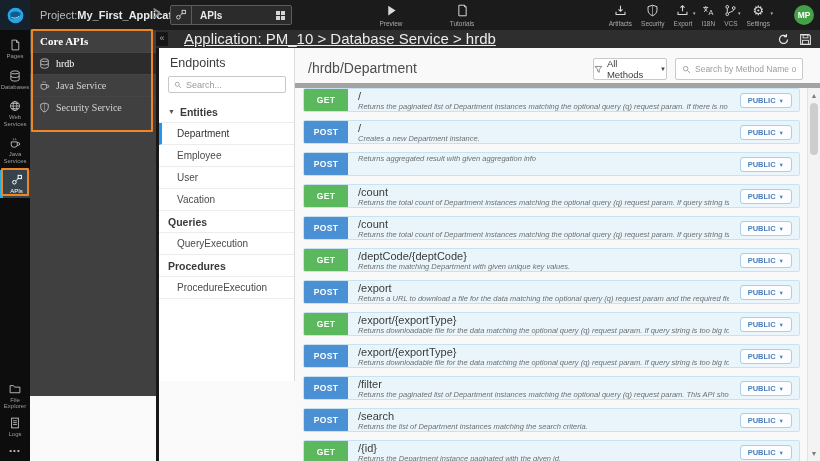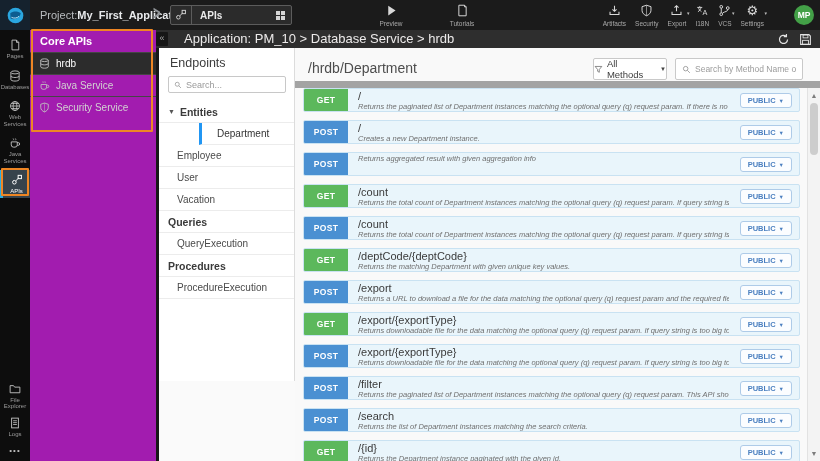--- a/index.html
+++ b/index.html
@@ -20,66 +20,66 @@
   .sel-lbl { flex:1; padding-left:8px; font-size:10px; font-weight:bold; color:#e9e9e9; }
   .grid-ic { display:grid; grid-template-columns:4px 4px; grid-template-rows:4px 4px; gap:1px; margin-right:6px; }
   .grid-ic i { background:#d6d6d6; }
   .tb-item { display:flex; flex-direction:column; align-items:center; justify-content:center; color:#b3b3b3; cursor:pointer; position:relative; }
   .tb-item .tb-ic { height:14px; color:#d9d9d9; display:flex; align-items:center; justify-content:center; }
   .tb-item .tb-ic svg { width:13px; height:13px; }
   .tb-item .tb-lbl { font-size:6.5px; color:#a9a9a9; margin-top:2px; white-space:nowrap; }
   .tb-abs { position:absolute; top:3px; height:24px; }
   .tb-caret { position:absolute; right:-3px; top:6px; font-size:5px; color:#bdbdbd; }
   .tb-right { position:absolute; right:6px; top:0; height:30px; display:flex; align-items:center; gap:9px; }
-  .avatar { width:20px; height:20px; border-radius:50%; display:flex; align-items:center; justify-content:center; font-size:8.5px; font-weight:bold; color:#fff; margin-left:21px; cursor:pointer; }
+  .avatar { width:20px; height:20px; border-radius:50%; display:flex; align-items:center; justify-content:center; font-size:8.5px; font-weight:bold; color:#fff; margin-left:15px; cursor:pointer; }
 
   
   .sidebar { position:absolute; left:0; top:30px; width:30px; height:431px; background:#0d0d0d; display:flex; flex-direction:column; z-index:30; }
   .sb-item { width:30px; display:flex; flex-direction:column; align-items:center; padding:4px 0 3px; cursor:pointer; position:relative; }
   .sb-item .sb-ic { color:#c4c4c4; height:12px; display:flex; align-items:center; justify-content:center; }
   .sb-item .sb-ic svg { width:12px; height:12px; }
   .sb-item .sb-lbl { font-size:6px; line-height:6.5px; color:#9c9c9c; text-align:center; margin-top:2px; }
   .sb-item.active { background:#37434c; border-left:3px solid #2bacdf; padding-left:0; }
   .sb-item.active .sb-lbl, .sb-item.active .sb-ic { color:#fff; }
   .sb-spacer { margin-top:auto; }
   .sb-more { color:#bdbdbd; font-size:8px; letter-spacing:1px; text-align:center; padding:6px 0 6px; cursor:pointer; }
   .sb-top { padding-top:5px; display:flex; flex-direction:column; gap:3px; }
 
   
-  .core-panel { position:absolute; left:30px; top:30px; width:126px; height:431px; background:#a21caf; z-index:20; }
+  .core-panel { position:absolute; left:30px; top:30px; width:126px; height:366px; background:#404040; z-index:20;font-family:Liberation Serif, serif; }
   .core-title { height:22px; line-height:22px; padding-left:10px; font-size:11px; font-weight:bold; color:#fff; }
   .core-item { height:22px; display:flex; align-items:center; padding-left:9px; font-size:10px; color:#d2d2d2; border-top:1px solid #454545; cursor:pointer; }
   .core-item .ci-ic { width:11px; height:11px; margin-right:6px; color:#c0c0c0; display:flex; }
   .core-item .ci-ic svg { width:11px; height:11px; }
   .core-item.selected { background:#2c2c2c; color:#fff; }
 
   
   .crumbbar { position:absolute; left:156px; top:30px; width:664px; height:18px; background:#2e2e2e; z-index:25; }
   .collapse-btn { position:absolute; left:0; top:2px; width:12px; height:14px; background:#161616; color:#a8a8a8; font-size:9px; line-height:13px; text-align:center; border-radius:1px; cursor:pointer; }
-  .crumb-text { position:absolute; left:28px; top:0; height:18px; line-height:18px; font-size:13px; color:#eceaea; white-space:nowrap; }
+  .crumb-text { position:absolute; left:28px; top:0; height:18px; line-height:18px; font-size:15px; color:#eceaea; white-space:nowrap;text-decoration:underline; }
   .crumb-actions { position:absolute; right:8px; top:2px; display:flex; gap:9px; color:#e2e2e2; }
   .crumb-actions .ca { width:13px; height:13px; cursor:pointer; }
   .crumb-actions svg { width:13px; height:13px; }
 
   
   .splitter { position:absolute; left:156px; top:48px; width:3px; height:413px; background:#171717; z-index:22; }
   .endpoints { position:absolute; left:159px; top:48px; width:136px; height:333px; background:#fff; border-right:1px solid #dcdcdc; z-index:21; }
   .ep-title { padding:8px 0 6px 11px; font-size:12.5px; color:#3c3c3c; }
   .ep-search { margin:0 8px 8px 9px; height:17px; border:1px solid #c8c8c8; border-radius:2px; background:#fff; display:flex; align-items:center; padding:0 5px; }
   .ep-search svg { width:8px; height:8px; color:#8d8d8d; flex:none; }
   .ep-search input { border:0; outline:0; width:100%; font-size:9px; color:#555; padding-left:4px; font-family:"Liberation Sans",sans-serif; background:transparent; }
   .ep-search input::placeholder { color:#9a9a9a; }
   .ep-group-h { height:22px; display:flex; align-items:center; padding-left:9px; font-size:10.5px; font-weight:bold; color:#3a3a3a; border-bottom:1px solid #ececec; cursor:pointer; }
   .ep-group-h .gcaret { font-size:7px; color:#555; margin-right:5px; }
   .ep-item { height:22px; display:flex; align-items:center; padding-left:18px; font-size:10px; color:#4a4a4a; border-bottom:1px solid #ececec; cursor:pointer; }
-  .ep-item.selected { border-left:3px solid #2196f3; padding-left:15px; color:#333;margin-left:40px; }
+  .ep-item.selected { border-left:3px solid #2196f3; padding-left:15px; color:#333; }
 
   
   .main { position:absolute; left:295px; top:48px; width:525px; height:413px; background:#f9f9f9; }
-  .toolbar { position:absolute; left:0; top:0; width:525px; height:40px; border-bottom:7px solid #a3a3a3; background:#f9f9f9; }
+  .toolbar { position:absolute; left:0; top:0; width:525px; height:40px; border-bottom:5px solid #a3a3a3; background:#f9f9f9; }
   .dz-title { position:absolute; left:13px; top:12px; font-size:14px; color:#4d4d4d; }
   .filter-box { position:absolute; left:298px; top:10px; width:74px; height:22px; background:#fff; border:1px solid #c9c9c9; border-radius:2px; display:flex; align-items:center; justify-content:center; gap:4px; cursor:pointer; }
   .filter-box svg { width:9px; height:9px; color:#555; }
   .filter-box .fl { font-size:9.5px; color:#3c3c3c; }
   .filter-box .fc { font-size:6px; color:#444; }
   .m-search { position:absolute; left:380px; top:10px; width:128px; height:22px; background:#fff; border:1px solid #c9c9c9; border-radius:2px; display:flex; align-items:center; padding:0 6px; }
   .m-search svg { width:9px; height:9px; color:#8d8d8d; flex:none; }
   .m-search input { border:0; outline:0; width:100%; font-size:8.5px; color:#555; padding-left:4px; font-family:"Liberation Sans",sans-serif; background:transparent; }
   .m-search input::placeholder { color:#9b9b9b; }
 

